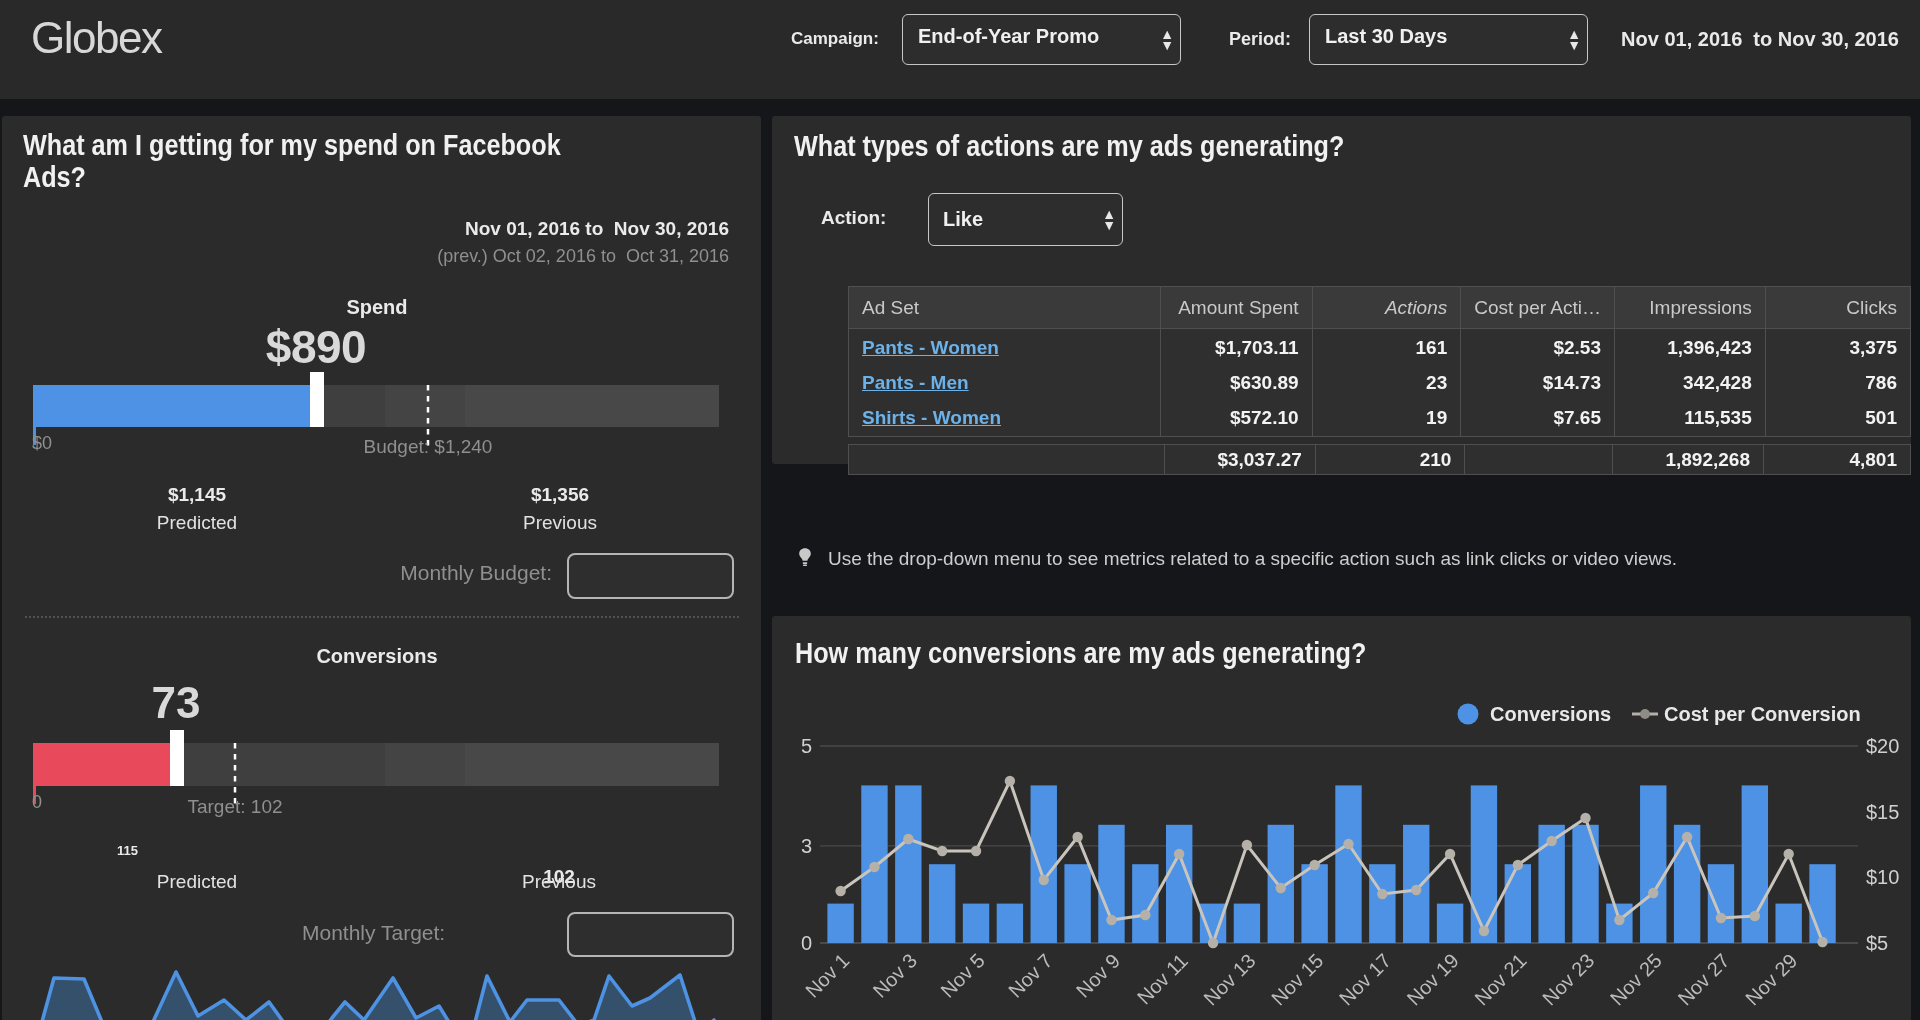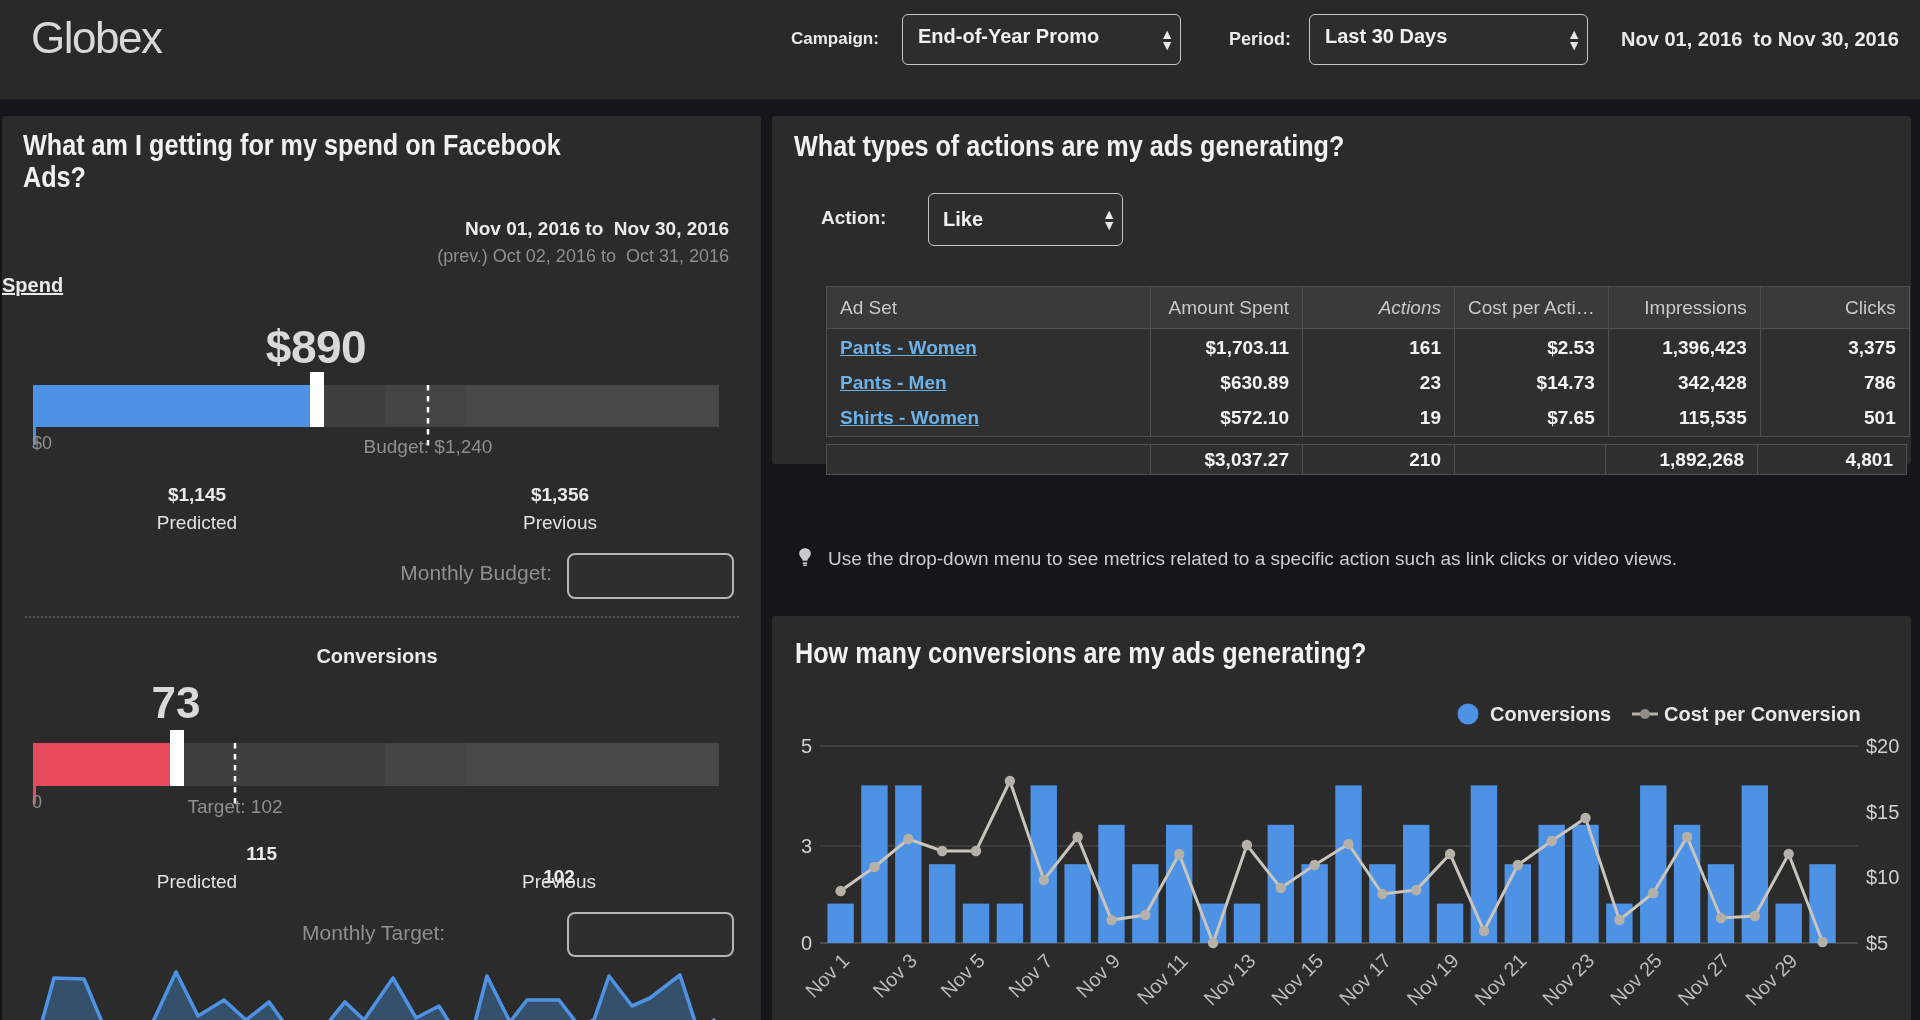--- a/index.html
+++ b/index.html
@@ -36,21 +36,21 @@
   </div>
   <div class="abs lbl" style="left:1610px; top:28px; width:289px; font-size:20px; text-align:right;">Nov 01, 2016&nbsp; to Nov 30, 2016</div>
 </div>
 
 <div id="p-left" class="panel">
   <div class="abs ttl" style="left:21px; top:13px; width:660px; white-space:normal;">What am I getting for my spend on Facebook Ads?</div>
 
   <div class="abs lbl" style="right:32px; top:102px; font-size:19px;">Nov 01, 2016 to&nbsp; Nov 30, 2016</div>
   <div class="abs gray" style="right:32px; top:130px; font-size:18px;">(prev.) Oct 02, 2016 to&nbsp; Oct 31, 2016</div>
 
-  <div class="abs lbl" style="left:0; top:158px; width:750px; font-size:20px;text-decoration:underline;">Spend</div>
+  <div class="abs lbl" style="left:0; top:180px; width:750px; text-align:center; font-size:20px;">Spend</div>
   <div class="abs" style="left:164px; top:204px; width:300px; text-align:center; font-size:46px; letter-spacing:-0.5px; font-weight:bold; color:#d9d9d9;">$890</div>
   <svg class="abs" style="left:0; top:250px;" width="759" height="120">
     <rect x="31" y="19" width="352" height="42" fill="#3f3f3f"></rect>
     <rect x="383" y="19" width="80" height="42" fill="#444444"></rect>
     <rect x="463" y="19" width="254" height="42" fill="#484848"></rect>
     <rect x="31" y="19" width="277" height="42" fill="#4d92e5"></rect>
     <rect x="31" y="61" width="3" height="18" fill="#4d92e5"></rect>
     <rect x="308" y="6" width="14" height="55" fill="#ffffff"></rect>
     <line x1="426" y1="19" x2="426" y2="82" stroke="#ffffff" stroke-width="2.5" stroke-dasharray="5.5,5.5"></line>
   </svg>
@@ -74,42 +74,42 @@
     <rect x="383" y="19" width="80" height="43" fill="#444444"></rect>
     <rect x="463" y="19" width="254" height="43" fill="#484848"></rect>
     <rect x="31" y="19" width="137" height="43" fill="#e8495b"></rect>
     <rect x="31" y="62" width="3" height="18" fill="#e8495b"></rect>
     <rect x="168" y="6" width="14" height="56" fill="#ffffff"></rect>
     <line x1="233" y1="19" x2="233" y2="83" stroke="#ffffff" stroke-width="2.5" stroke-dasharray="5.5,5.5"></line>
   </svg>
   <div class="abs gray" style="left:30px; top:676px; font-size:18px;">0</div>
   <div class="abs gray" style="left:133px; top:680px; width:200px; text-align:center; font-size:19px;">Target: 102</div>
 
-  <div class="abs lbl" style="left:115px; top:727px; width:160px; text-align:right; font-size:19px;">115</div>
+  <div class="abs lbl" style="left:115px; top:727px; width:160px; text-align:left; font-size:13px;">115</div>
   <div class="abs" style="left:115px; top:755px; width:160px; text-align:center; font-size:19px; color:#e2e2e2;">Predicted</div>
   <div class="abs lbl" style="left:477px; top:750px; width:160px; text-align:center; font-size:19px;">102</div>
   <div class="abs" style="left:477px; top:755px; width:160px; text-align:center; font-size:19px; color:#e2e2e2;">Previous</div>
 
   <div class="abs gray" style="left:300px; top:805px; width:250px; text-align:left; font-size:21px;">Monthly Target:</div>
   <div class="abs" style="left:565px; top:796px; width:167px; height:45px; border:2px solid #b5b5b5; border-radius:8px; background:#2e2e2e;"></div>
 
   <svg class="abs" style="left:0; top:838px;" width="759" height="72" id="spark">
       <path d="M23,80 L 38,75 L 52,24 L 82,25 L 105,80 L 128,90 L 150,70 L 174,18 L 196,62 L 222,46 L 244,66 L 267,48 L 290,80 L 310,90 L 330,64 L 343,48 L 362,66 L 391,24 L 414,64 L 437,52 L 458,86 L 470,80 L 485,22 L 508,68 L 525,46 L 557,46 L 577,72 L 592,66 L 607,22 L 630,52 L 648,44 L 678,21 L 697,80 L 712,66 L 725,90 L 737,120 L 23,120 Z" fill="#34506a"></path>
       <path d="M23,80 L 38,75 L 52,24 L 82,25 L 105,80 L 128,90 L 150,70 L 174,18 L 196,62 L 222,46 L 244,66 L 267,48 L 290,80 L 310,90 L 330,64 L 343,48 L 362,66 L 391,24 L 414,64 L 437,52 L 458,86 L 470,80 L 485,22 L 508,68 L 525,46 L 557,46 L 577,72 L 592,66 L 607,22 L 630,52 L 648,44 L 678,21 L 697,80 L 712,66 L 725,90" fill="none" stroke="#4d92e3" stroke-width="3.6" stroke-linejoin="round"></path>
     </svg>
 </div>
 
 <div id="p-rtop" class="panel">
   <div class="abs ttl" style="left:22px; top:14px;">What types of actions are my ads generating?</div>
   <div class="abs lbl" style="left:33px; top:91px; font-size:19px;margin-left:16px;">Action:</div>
   <div class="sel" style="left:156px; top:77px; width:195px; height:53px;">
     <span class="abs" style="left:14px; top:14px; font-size:20px;">Like</span>
     <span class="arr" style="font-size:14px;">▲<br>▼</span>
   </div>
-  <div id="tablewrap" class="abs" style="left:17px; top:170px;padding-left:37px;">
+  <div id="tablewrap" class="abs" style="left:39px; top:170px;padding-left:37px;">
       <table id="adtable">
         <thead>
           <tr>
             <th style="width:324px;text-align:left;">Ad Set</th>
             <th style="width:152px;text-align:right;">Amount Spent</th>
             <th style="width:152px;text-align:right;font-style:italic;">Actions</th>
             <th style="width:151px;text-align:right;">Cost per Acti…</th>
             <th style="width:152px;text-align:right;">Impressions</th>
             <th style="width:149px;text-align:right;">Clicks</th>
           </tr>

